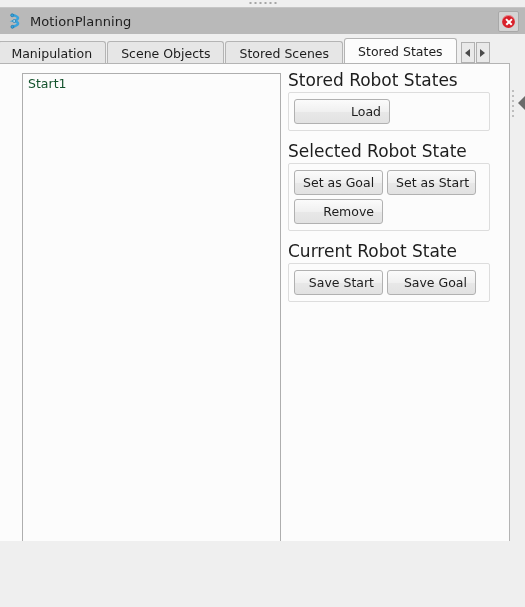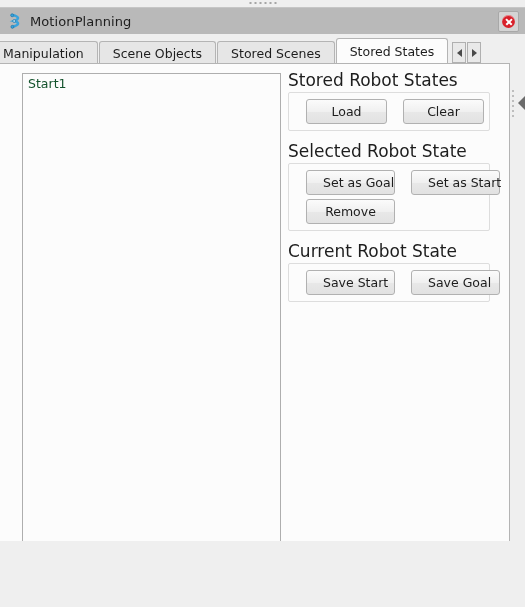--- a/index.html
+++ b/index.html
@@ -86,20 +86,21 @@
   .close-dot:before { transform: rotate(45deg); }
   .close-dot:after  { transform: rotate(-45deg); }
 
   
   .tabbar {
     position: absolute;
     left: 0; top: 38px;
     width: 498px; height: 26px;
     display: flex;
     align-items: flex-end;
+    justify-content: center;
   }
   .tab {
     height: 23px;
     line-height: 23px;
     padding: 0 13px;
     font-size: 12.5px;
     color: #1d1d1d;
     background: #e6e6e6;
     border: 1px solid #b4b4b4;
     border-bottom: none;
@@ -197,26 +198,25 @@
   }
   .btnrow + .btnrow { margin-top: 4px; }
   .btn {
     background: linear-gradient(to bottom, #fbfbfb 0%, #f0f0f0 50%, #e8e8e8 51%, #e2e2e2 100%);
     border: 1px solid #b1b1b1;
     border-radius: 3px;
     font-size: 12.5px;
     color: #1d1d1d;
     height: 25px;
     line-height: 23px;
-    text-align: center;
-    padding: 0 16px;
+    text-align: right;
+    padding: 0 8px;
     box-sizing: border-box;
     white-space: nowrap;
     font-family: "DejaVu Sans", "Liberation Sans", sans-serif;
-    margin-left: 12px;
   }
   .btn.w95 { width: 96px; }
   .btn.w88 { width: 89px; }
 
   
   .collapse {
     position: absolute;
     left: 512px; top: 86px;
     width: 13px; height: 40px;
   }
@@ -314,21 +314,20 @@
       <div class="row">Start1</div>
     </div>
 
     <div class="rightcol">
 
       <div class="group">
         <div class="group-title">Stored Robot States</div>
         <div class="group-box">
           <div class="btnrow">
             <div class="btn w95">Load</div>
-            <div class="btn w95">Clear</div>
           </div>
         </div>
       </div>
 
       <div class="group">
         <div class="group-title">Selected Robot State</div>
         <div class="group-box">
           <div class="btnrow">
             <div class="btn w88">Set as Goal</div>
             <div class="btn w88">Set as Start</div>

